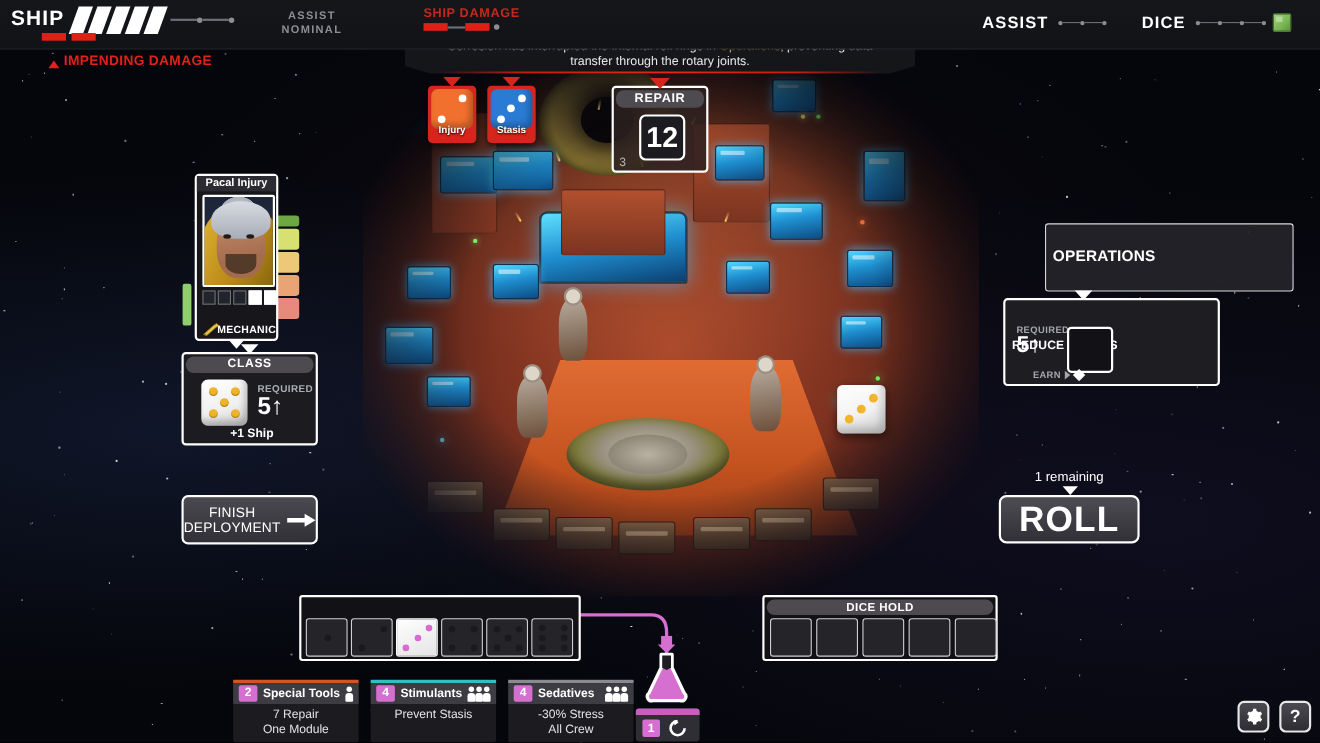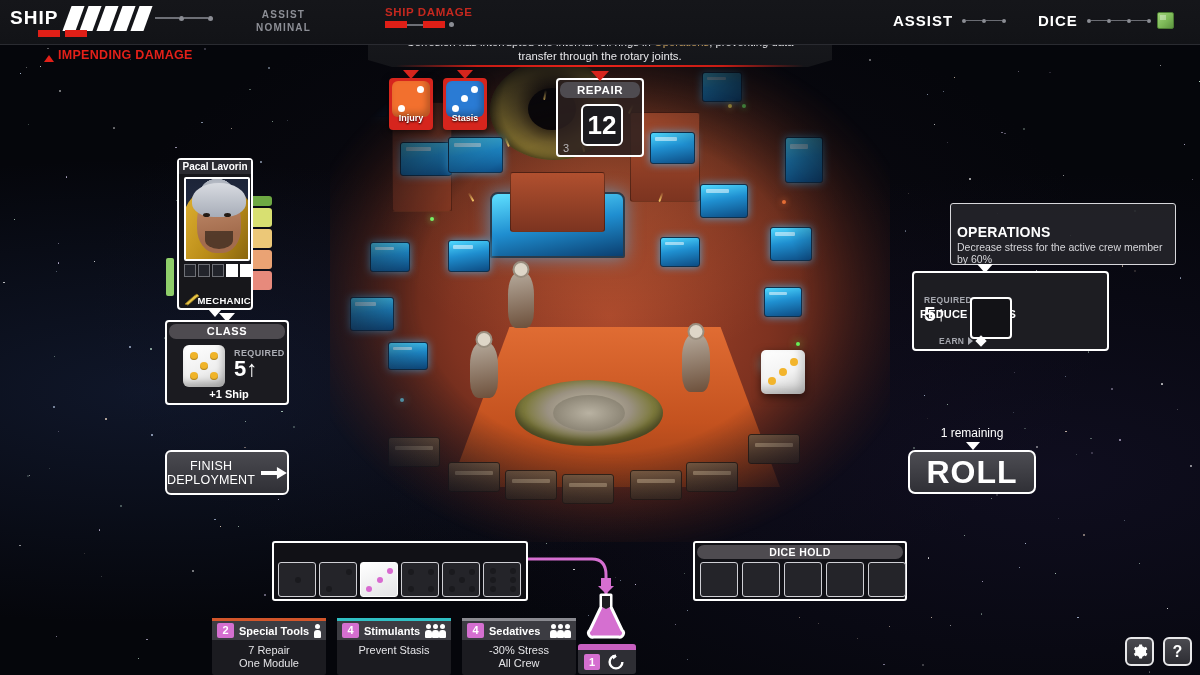--- a/index.html
+++ b/index.html
@@ -688,21 +688,21 @@
 <div id="hp-tab"></div>
 <div id="stress-tabs">
   <i style="background:#6ea843;height:10px;"></i>
   <i style="background:#d8e071;"></i>
   <i style="background:#ecc878;"></i>
   <i style="background:#eaa374;"></i>
   <i style="background:#e78a7c;"></i>
 </div>
 
 <div id="crew-card">
-  <div id="crew-name">Pacal Lavorin</div>
+  <div id="crew-name">Pacal Injury</div>
   <div id="crew-portrait">
     <span class="hood"></span>
     <span class="face"></span>
     <span class="helm"></span>
     <span class="eye" style="left:17px;"></span>
     <span class="eye" style="left:38px;"></span>
     <span class="beard"></span>
   </div>
   <div id="crew-slots">
     <i></i>
@@ -740,21 +740,20 @@
   <span class="txt">
     <span>FINISH</span><br><span>DEPLOYMENT</span>
   </span>
   <svg id="finish-arrow" width="26" height="14" viewBox="0 0 26 14">
     <path d="M0 5 H16 V1 L26 7 L16 13 V9 H0 Z" fill="#fff"></path>
   </svg>
 </div>
 
 <div id="module-card">
   <div id="module-name">OPERATIONS</div>
-  <div id="module-desc">Decrease stress for the active crew member by 60%</div>
   <span id="module-ptr"></span>
 </div>
 
 <div id="action-card">
   <div id="action-title">REDUCE STRESS</div>
   <div id="action-req">REQUIRED</div>
   <div id="action-reqv"><span>5</span>↑</div>
   <div id="action-slot"></div>
   <div id="action-earn">
     <span>EARN</span>

